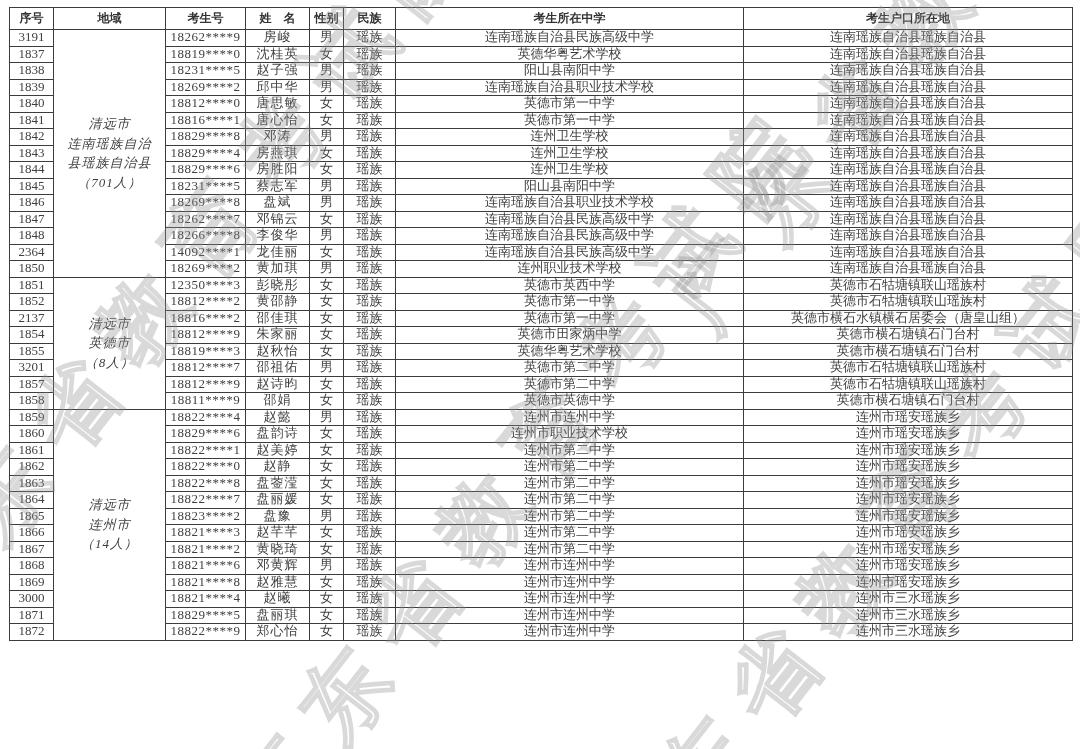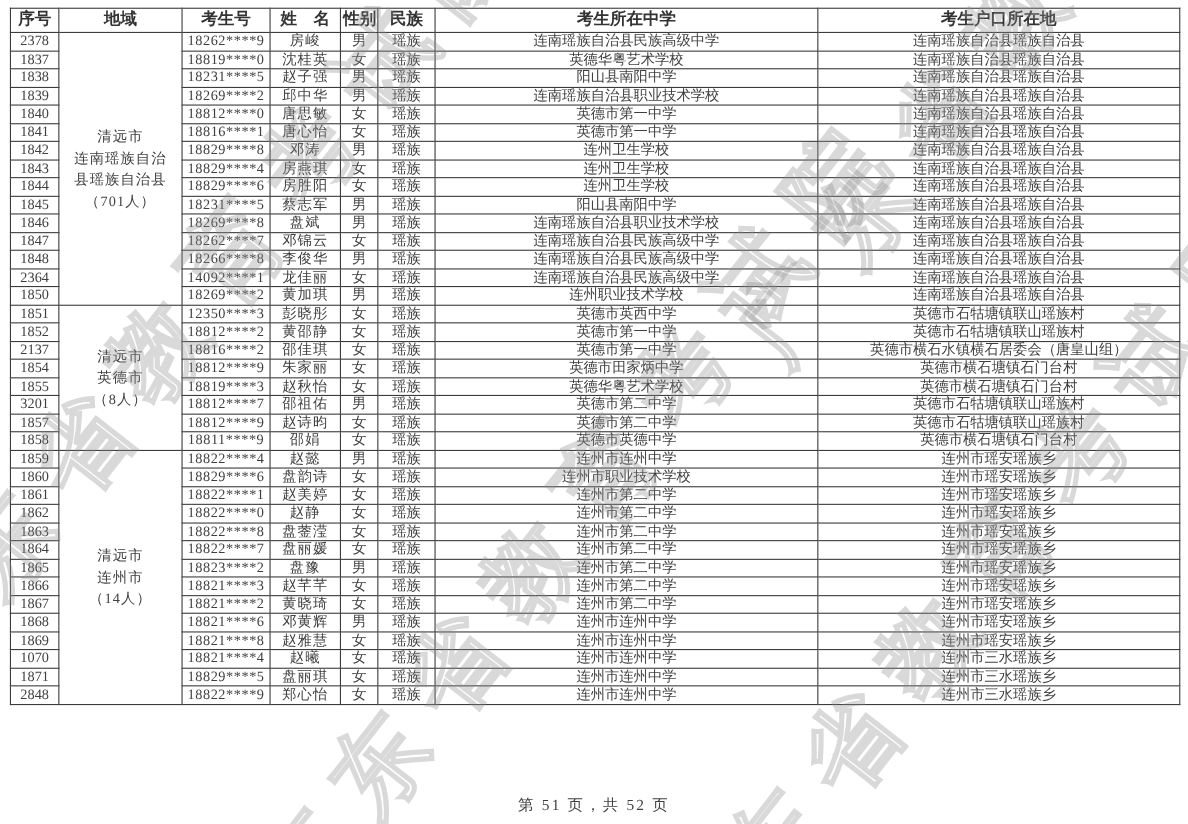--- a/index.html
+++ b/index.html
@@ -16,23 +16,23 @@
   }
   table.roster th, table.roster td {
     border:1.5px solid #3c3c3c;
     text-align:center; vertical-align:middle;
     font-size:13px; line-height:1.12;
     height:16.5px; padding:0 2px;
     overflow:hidden; white-space:nowrap;
     color:#3f3f3f;
   }
   table.roster th {
-    font-size:15px; height:22px; font-weight:bold; color:#333;margin-top:10px;
-  }
-  td.region-cell { white-space:normal; font-size:13.5px; letter-spacing:1px; }
+    font-size:12px; height:22px; font-weight:bold; color:#333;margin-top:10px;
+  }
+  td.region-cell { white-space:normal; font-size:13.5px; letter-spacing:1px;font-style:italic; }
   td.region-cell div { line-height:1.5; }
   td.id-cell { font-size:13.5px; letter-spacing:0.5px; }
   td.name-cell { letter-spacing:1px; }
   .footer {
     position:absolute; bottom:8px; left:0; width:100%;
     text-align:center; font-size:14px; color:#3f3f3f; letter-spacing:2px;
   }
   .watermark {
     position:absolute; z-index:6; pointer-events:none;
     font-size:86px; font-weight:bold; white-space:nowrap;
@@ -75,21 +75,21 @@
         <th>考生号</th>
         <th>姓　名</th>
         <th>性别</th>
         <th>民族</th>
         <th>考生所在中学</th>
         <th>考生户口所在地</th>
       </tr>
     </thead>
     <tbody>
         <tr>
-          <td>2378</td>
+          <td>3191</td>
           <td class="region-cell" rowspan="15">
             <div>清远市</div>
             <div>连南瑶族自治</div>
             <div>县瑶族自治县</div>
             <div>（701人）</div>
           </td>
           <td class="id-cell">18262****9</td>
           <td class="name-cell">房峻</td>
           <td>男</td>
           <td>瑶族</td>
@@ -397,44 +397,43 @@
         <tr>
           <td>1869</td>
           <td class="id-cell">18821****8</td>
           <td class="name-cell">赵雅慧</td>
           <td>女</td>
           <td>瑶族</td>
           <td>连州市连州中学</td>
           <td>连州市瑶安瑶族乡</td>
         </tr>
         <tr>
-          <td>1070</td>
+          <td>3000</td>
           <td class="id-cell">18821****4</td>
           <td class="name-cell">赵曦</td>
           <td>女</td>
           <td>瑶族</td>
           <td>连州市连州中学</td>
           <td>连州市三水瑶族乡</td>
         </tr>
         <tr>
           <td>1871</td>
           <td class="id-cell">18829****5</td>
           <td class="name-cell">盘丽琪</td>
           <td>女</td>
           <td>瑶族</td>
           <td>连州市连州中学</td>
           <td>连州市三水瑶族乡</td>
         </tr>
         <tr>
-          <td>2848</td>
+          <td>1872</td>
           <td class="id-cell">18822****9</td>
           <td class="name-cell">郑心怡</td>
           <td>女</td>
           <td>瑶族</td>
           <td>连州市连州中学</td>
           <td>连州市三水瑶族乡</td>
         </tr>
       </tbody>
   </table>
 
-  <div class="footer">第 51 页，共 52 页</div>
 
 </div>
 
 </body></html>

